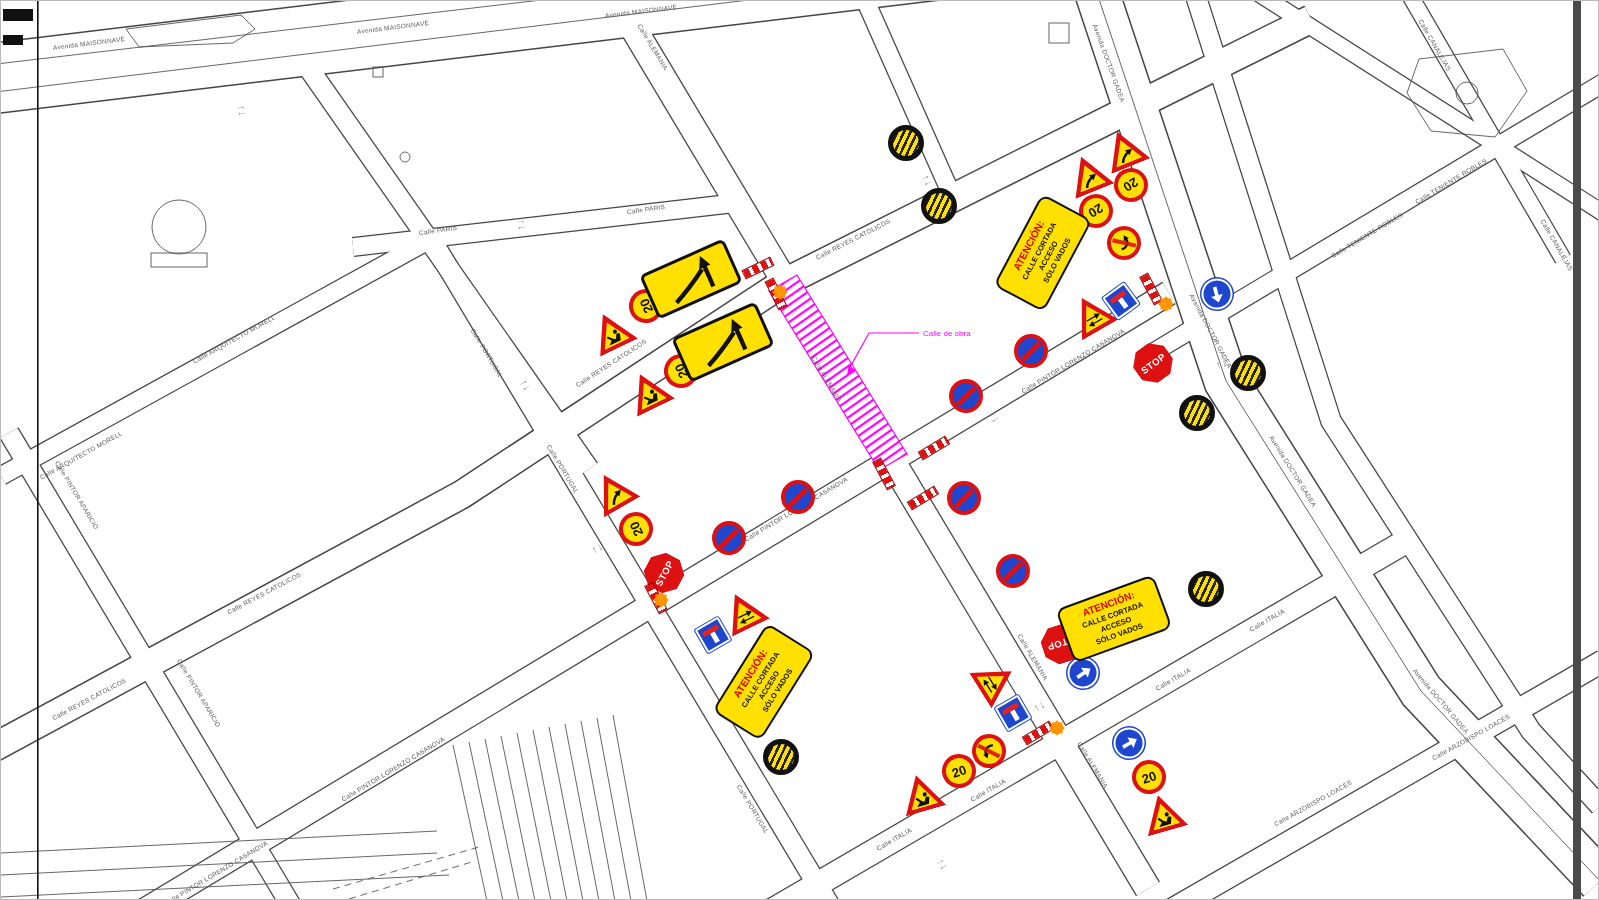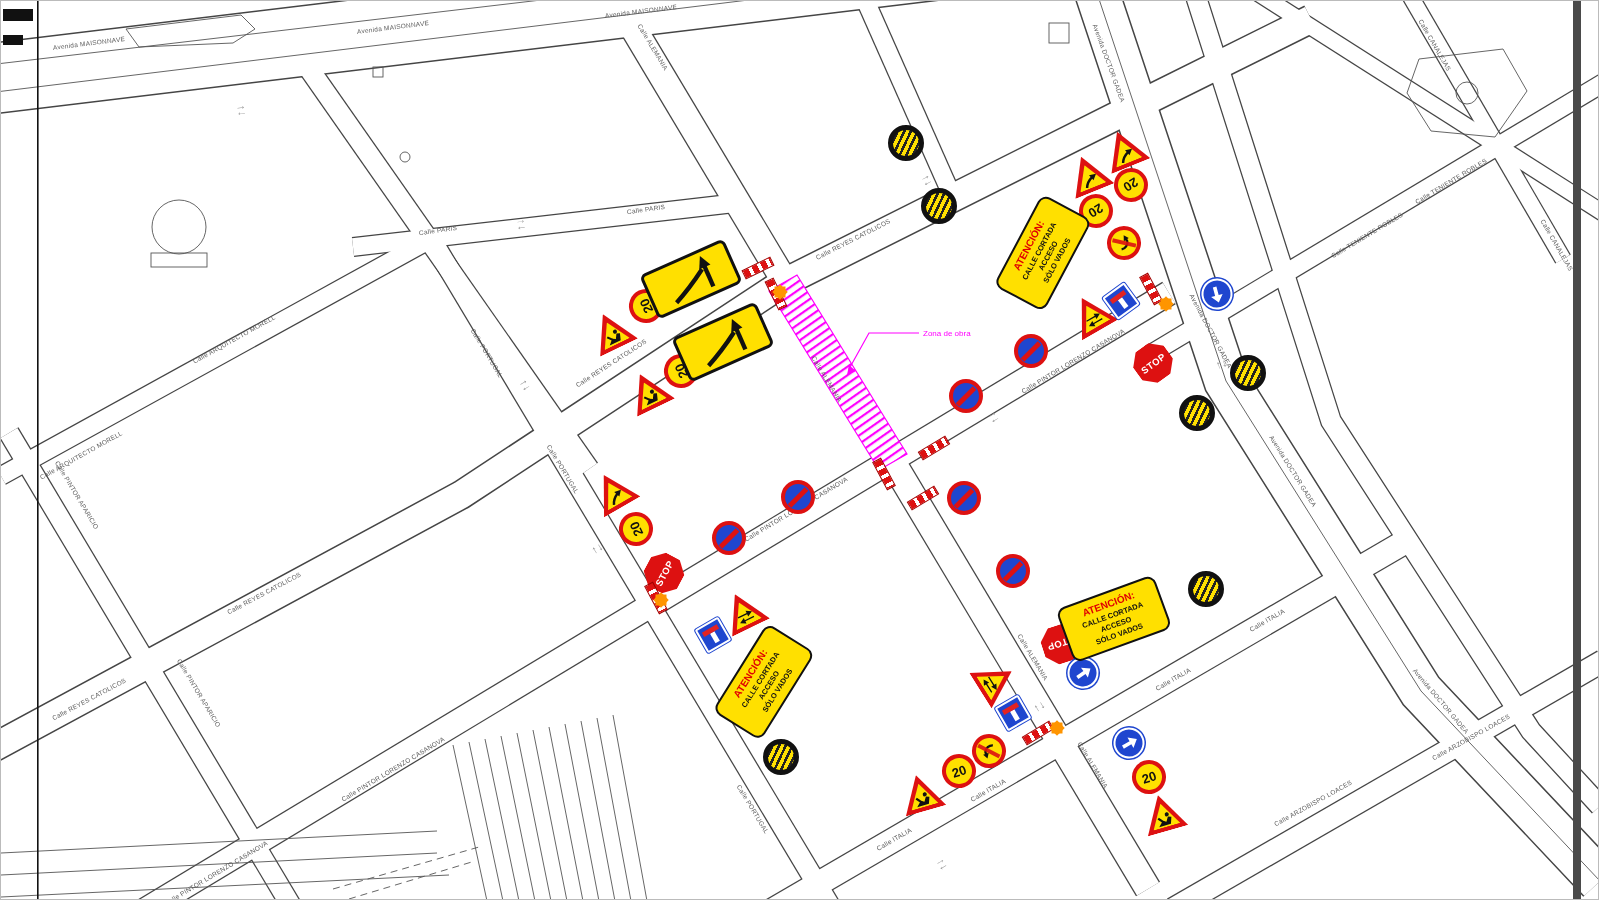--- a/index.html
+++ b/index.html
@@ -578,14 +578,14 @@
       <div class="pin" style="left: 1113px; top: 618px; transform: translate(-50%, -50%) rotate(-20deg);">
         <div class="panel">
           <div class="ph">ATENCIÓN:</div>
           <div class="pl">CALLE CORTADA</div>
           <div class="pl">ACCESO</div>
           <div class="pl">SÓLO VADOS</div>
         </div>
       </div>
     </div>
 
-  <div class="zlabel" style="left:922px;top:332px;">Zona de obra</div>
+  <div class="zlabel" style="left:922px;top:332px;">Calle de obra</div>
 </div>
 
 </body></html>

